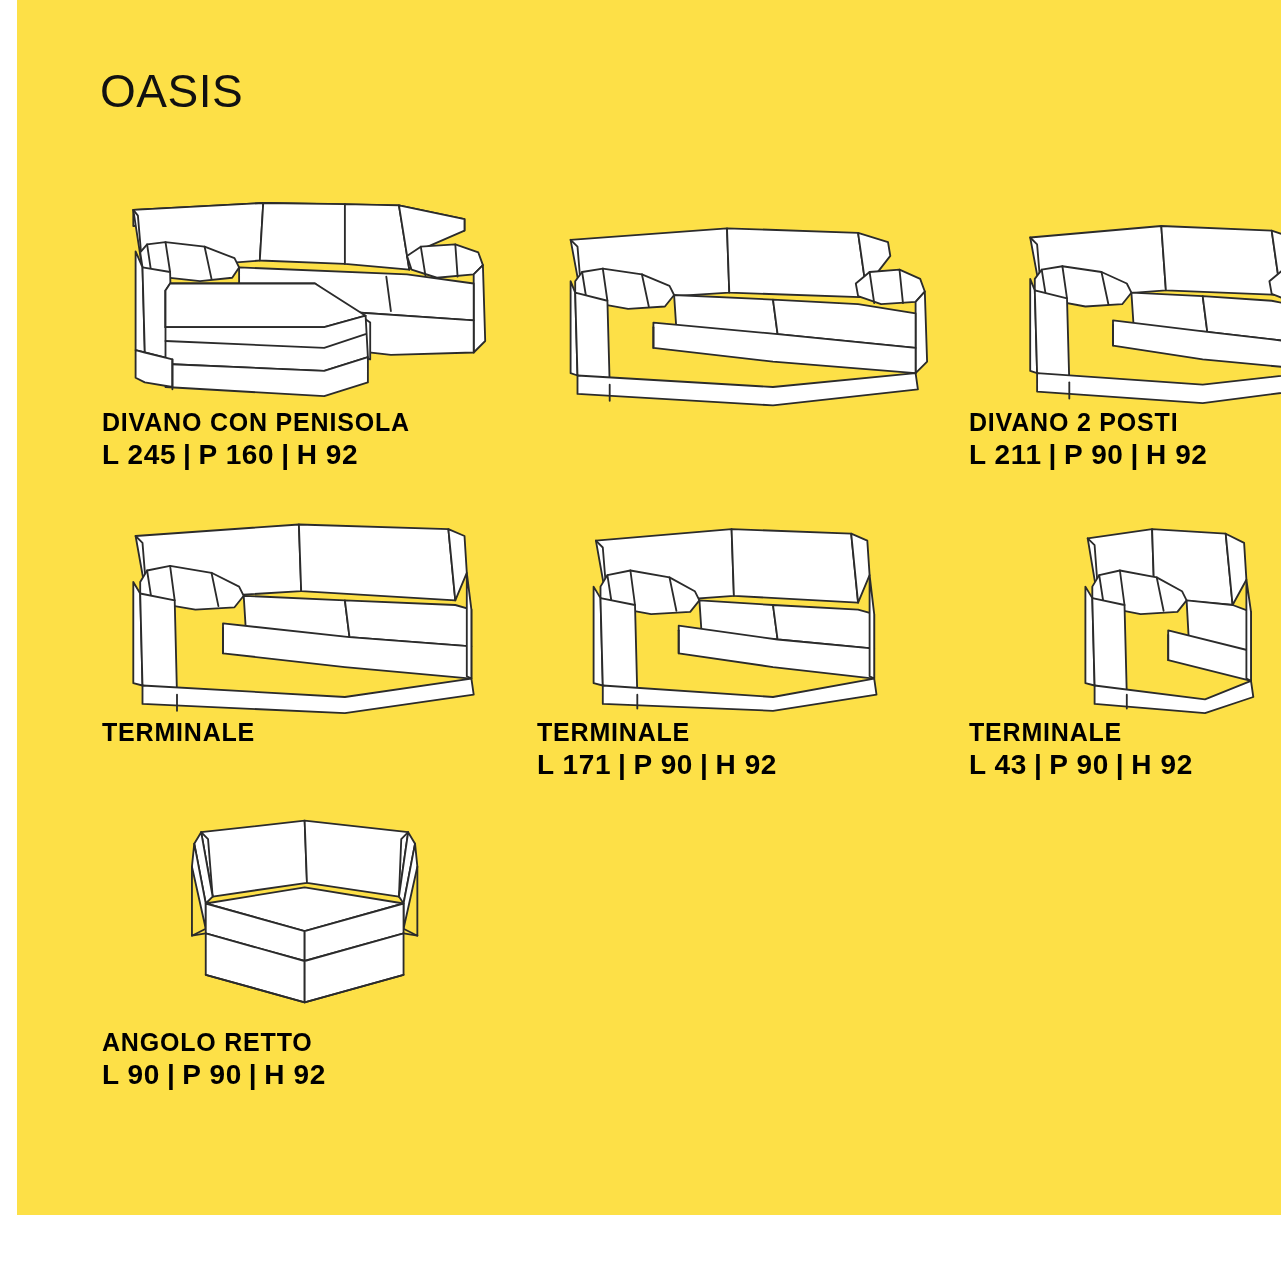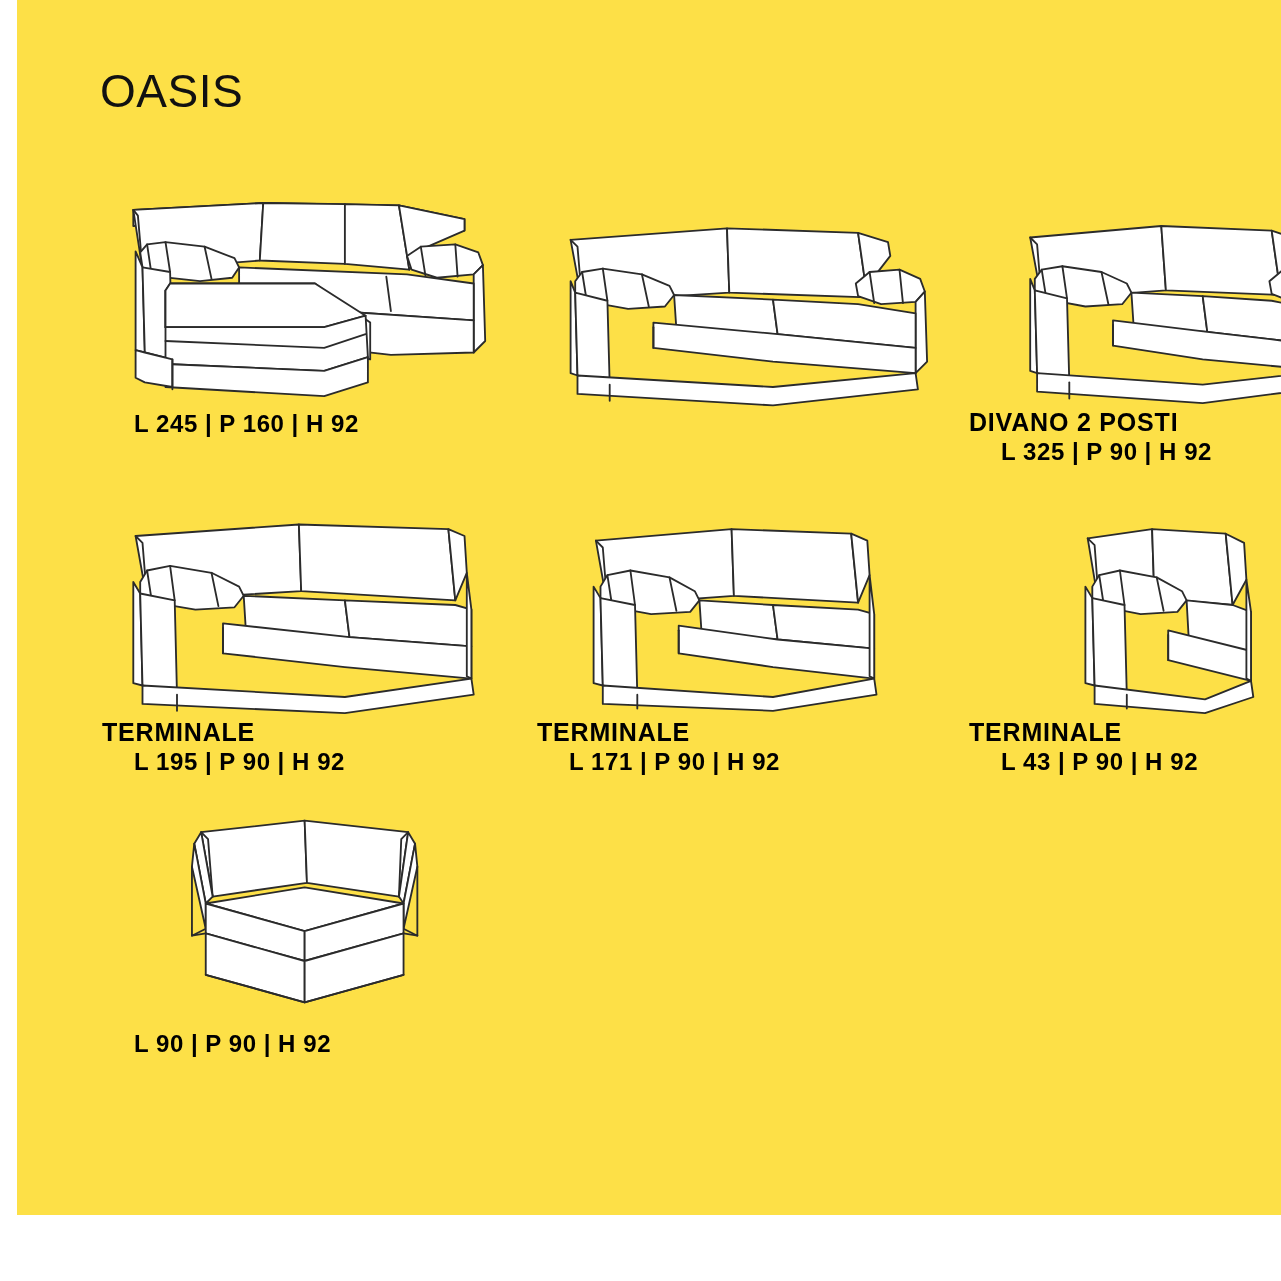--- a/index.html
+++ b/index.html
@@ -80,28 +80,27 @@
   .item-name {
     font-size: 25px;
     font-weight: 700;
     letter-spacing: 0.8px;
     line-height: 1.12;
     white-space: nowrap;
     color: #000000;
   }
 
   .item-dims {
-    font-size: 24px;
+    font-size: 28px;
     font-weight: 700;
     letter-spacing: 0.6px;
     line-height: 1.2;
     white-space: nowrap;
     color: #000000;
     margin-top: 2px;
-    margin-left: 32px;
   }
   .item-dims .sep {
     padding: 0 7px;
     font-weight: 700;
   }
 
   
   .ln {
     fill: none;
     stroke: #2b2b2b;
@@ -170,20 +169,21 @@
             <path class="ln-fill" d="M40 128 L178 128 L214 118 L216 154 L178 166 L40 160 Z"></path>
             <path class="ln" d="M40 140 L178 146 L214 134"></path>
 
             <path class="ln-fill" d="M40 160 L178 166 L216 154 L216 176 L178 188 L40 180 Z"></path>
 
             <path class="ln-fill" d="M14 148 L22 150 L46 156 L46 180 L22 176 L14 172 Z"></path>
             <path class="ln" d="M46 156 L46 182"></path>
           </svg>
         </div>
         <div class="caption">
+          <div class="item-name">DIVANO CON PENISOLA</div>
           <div class="item-dims">
             <span>L 245</span><span class="sep">|</span><span>P 160</span><span class="sep">|</span><span>H 92</span>
           </div>
         </div>
       </div>
 
       <div class="cell col2">
         <div class="art">
           <svg width="430" height="230" viewBox="0 0 340 200">
 
@@ -246,21 +246,21 @@
             <path class="ln-fill" d="M18 86 L22 96 L24 168 L18 166 Z"></path>
             <path class="ln-fill" d="M22 96 L50 103 L52 176 L24 168 Z"></path>
             <path class="ln-fill" d="M24 168 L168 178 L274 166 L276 180 L168 194 L24 184 Z"></path>
             <path class="ln" d="M52 176 L52 190"></path>
             <path class="ln" d="M90 144 L90 126"></path>
           </svg>
         </div>
         <div class="caption">
           <div class="item-name">DIVANO 2 POSTI</div>
           <div class="item-dims">
-            <span>L 325</span><span class="sep">|</span><span>P 90</span><span class="sep">|</span><span>H 92</span>
+            <span>L 211</span><span class="sep">|</span><span>P 90</span><span class="sep">|</span><span>H 92</span>
           </div>
         </div>
       </div>
     </div>
 
     <div class="row">
 
       <div class="cell col1">
         <div class="art">
           <svg width="430" height="230" viewBox="0 0 340 200">
@@ -284,23 +284,20 @@
 
             <path class="ln-fill" d="M12 80 L18 90 L20 170 L12 168 Z"></path>
             <path class="ln-fill" d="M18 90 L48 96 L50 178 L20 170 Z"></path>
             <path class="ln-fill" d="M20 170 L196 180 L306 164 L308 178 L196 194 L20 186 Z"></path>
             <path class="ln" d="M50 178 L50 192"></path>
             <path class="ln" d="M90 142 L90 120"></path>
           </svg>
         </div>
         <div class="caption">
           <div class="item-name">TERMINALE</div>
-          <div class="item-dims">
-            <span>L 195</span><span class="sep">|</span><span>P 90</span><span class="sep">|</span><span>H 92</span>
-          </div>
         </div>
       </div>
 
       <div class="cell col2">
         <div class="art">
           <svg width="430" height="230" viewBox="0 0 300 200">
             <path class="ln-fill" d="M16 44 L134 34 L136 92 L26 100 Z"></path>
             <path class="ln" d="M16 44 L22 50 L26 100"></path>
             <path class="ln-fill" d="M134 34 L238 38 L244 98 L136 92 Z"></path>
             <path class="ln-fill" d="M238 38 L252 44 L254 74 L244 98 Z"></path>
@@ -388,20 +385,21 @@
             <path class="ln-fill" d="M30 116 L116 140 L116 176 L30 152 Z"></path>
 
             <path class="ln-fill" d="M116 140 L202 116 L202 152 L116 176 Z"></path>
 
             <path class="ln" d="M30 152 L116 176 L202 152"></path>
             <path class="ln" d="M18 118 L30 116"></path>
             <path class="ln" d="M214 118 L202 116"></path>
           </svg>
         </div>
         <div class="caption">
+          <div class="item-name">ANGOLO RETTO</div>
           <div class="item-dims">
             <span>L 90</span><span class="sep">|</span><span>P 90</span><span class="sep">|</span><span>H 92</span>
           </div>
         </div>
       </div>
     </div>
 
   </div>
 </div>
 

